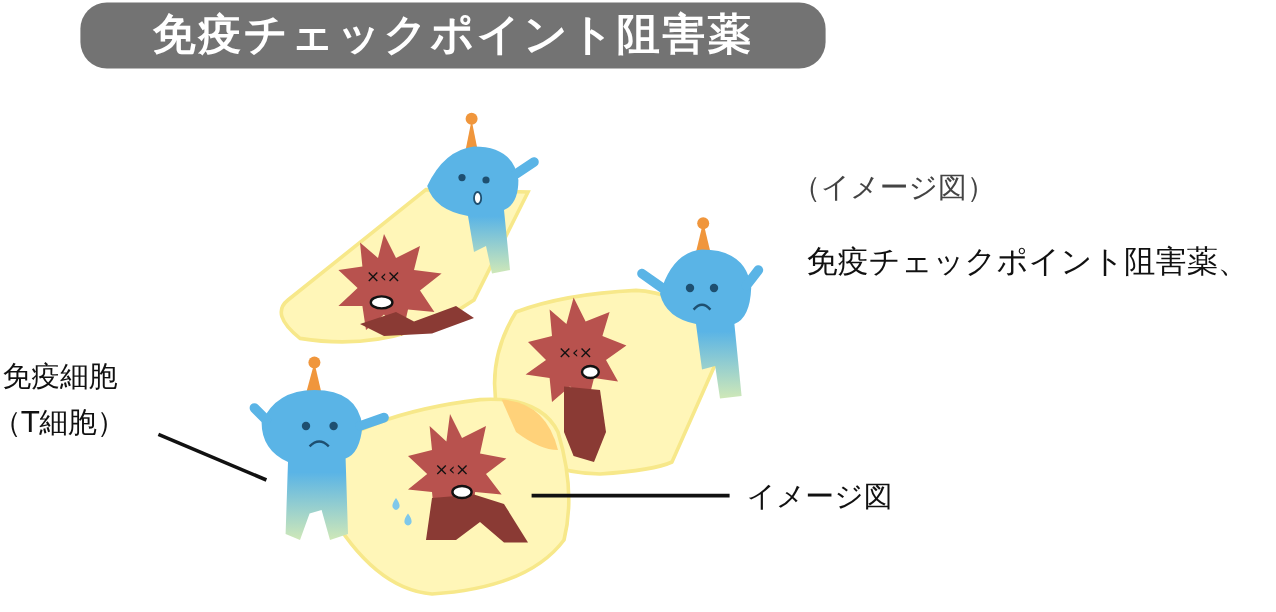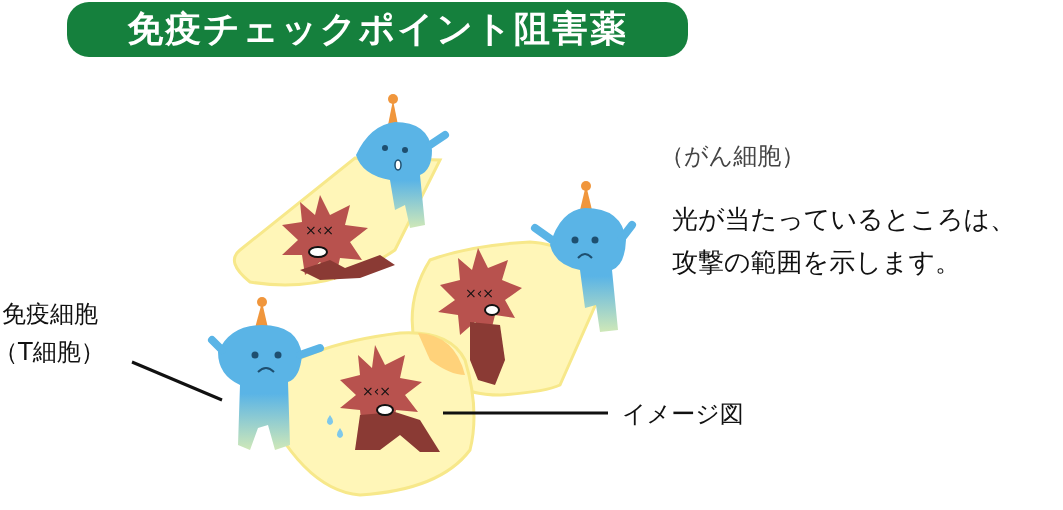--- a/index.html
+++ b/index.html
@@ -10,29 +10,28 @@
     .banner-title { color: #ffffff; font-size: 36px; font-weight: bold; letter-spacing: 2px; }
     .caption { position: absolute; font-size: 24px; line-height: 1; color: #111; white-space: nowrap; }
     .note { position: absolute; left: 660px; top: 140px; font-size: 24px; color: #444; }
     .desc { position: absolute; left: 672px; top: 198px; font-size: 26px; line-height: 43px; color: #111; }
     .desc div { white-space: nowrap; }
     svg.illus { position: absolute; left: 0; top: 0; }
   </style>
 </head>
 <body>
 
-<div class="banner" style="background: #15803d;">
+<div class="banner" style="background: #737373;">
   <span class="banner-title">免疫チェックポイント阻害薬</span>
 </div>
 
-<div class="note">（がん細胞）</div>
+<div class="note">（イメージ図）</div>
 
 <div class="desc">
-  <div>光が当たっているところは、</div>
-  <div>攻撃の範囲を示します。</div>
+  <div>免疫チェックポイント阻害薬、</div>
 </div>
 
 <div class="caption" style="left:2px; top:302px;">免疫細胞</div>
 <div class="caption" style="left:-6px; top:340px;">（T細胞）</div>
 <div class="caption" style="left:622px; top:402px;">イメージ図</div>
 
 <svg class="illus" width="1063" height="510" viewBox="0 0 1063 510">
   <defs>
     <linearGradient id="tfade" x1="0" y1="0" x2="0" y2="1">
       <stop offset="0" stop-color="#5AB4E6"></stop>

